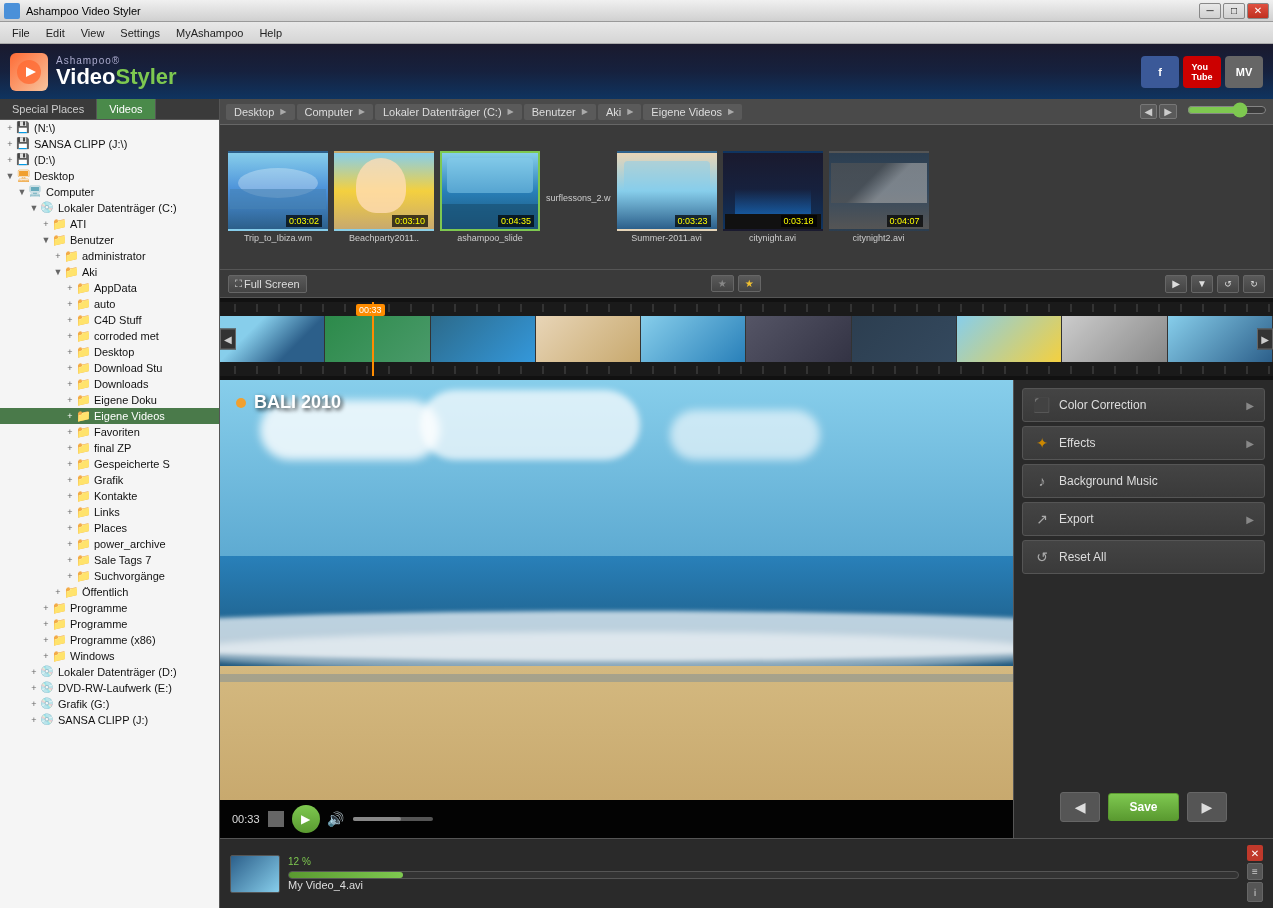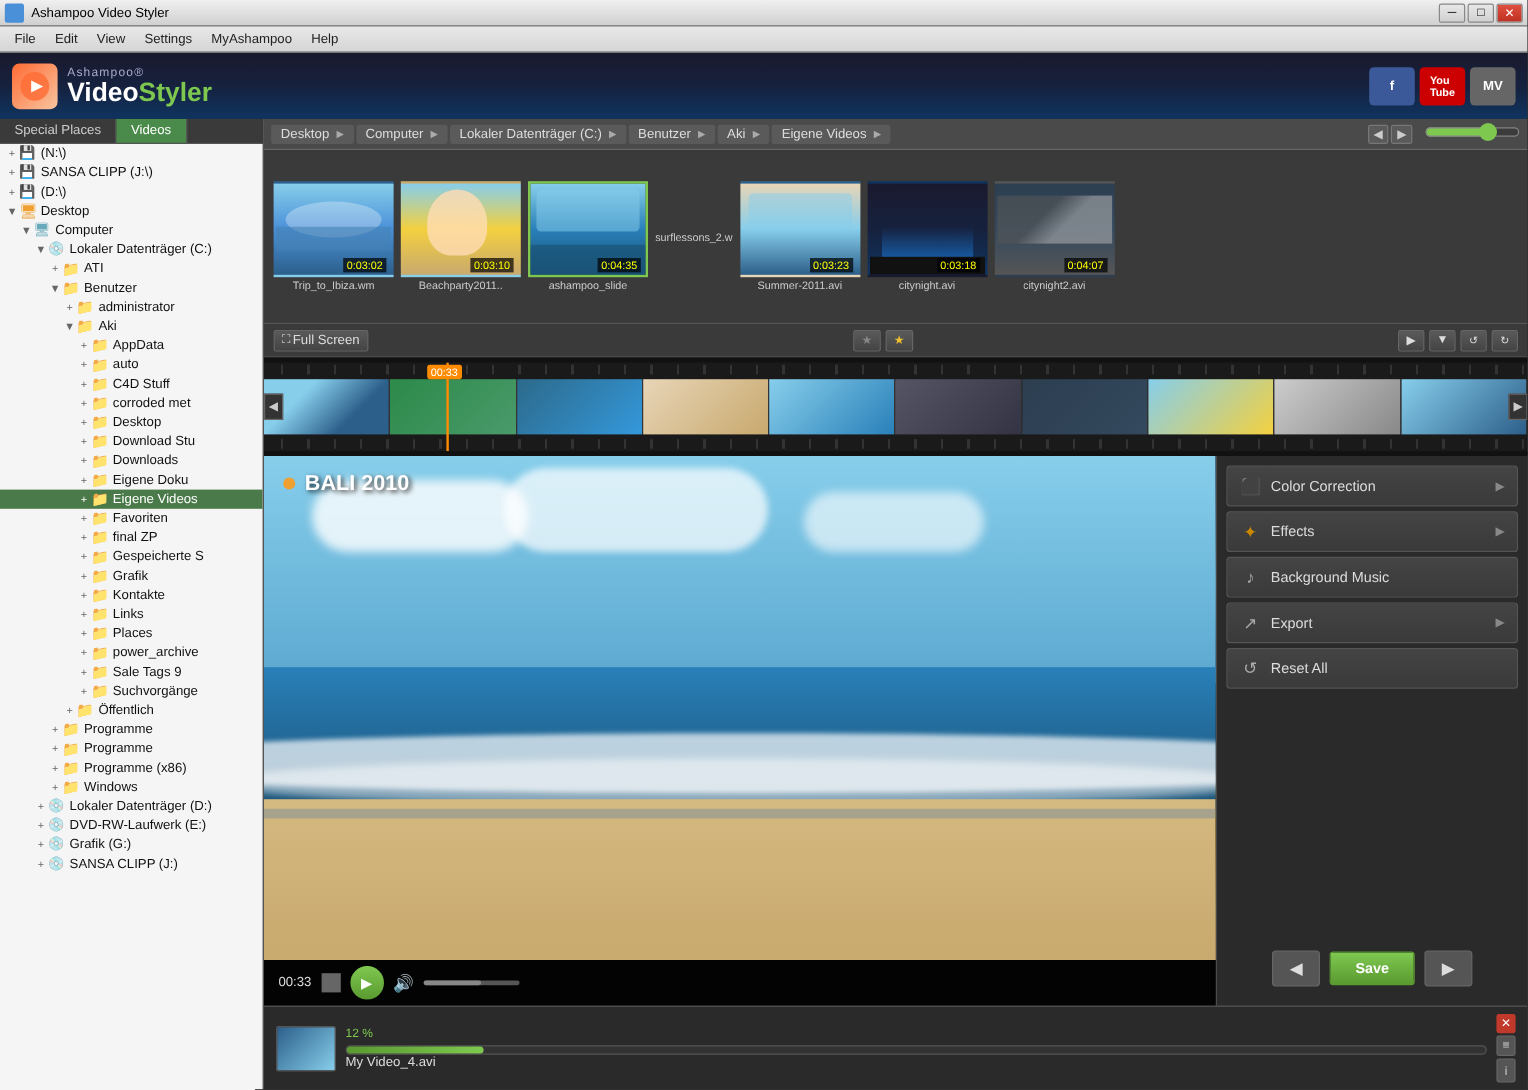--- a/index.html
+++ b/index.html
@@ -614,21 +614,21 @@
         <span class="tree-label">Places</span>
       </div>
       <div class="tree-item" style="padding-left:64px;">
         <span class="tree-expand">+</span>
         <span class="tree-icon folder-icon">📁</span>
         <span class="tree-label">power_archive</span>
       </div>
       <div class="tree-item" style="padding-left:64px;">
         <span class="tree-expand">+</span>
         <span class="tree-icon folder-icon">📁</span>
-        <span class="tree-label">Sale Tags 9</span>
+        <span class="tree-label">Sale Tags 7</span>
       </div>
       <div class="tree-item" style="padding-left:64px;">
         <span class="tree-expand">+</span>
         <span class="tree-icon folder-icon">📁</span>
         <span class="tree-label">Suchvorgänge</span>
       </div>
       <div class="tree-item" style="padding-left:52px;">
         <span class="tree-expand">+</span>
         <span class="tree-icon folder-icon">📁</span>
         <span class="tree-label">Öffentlich</span>

